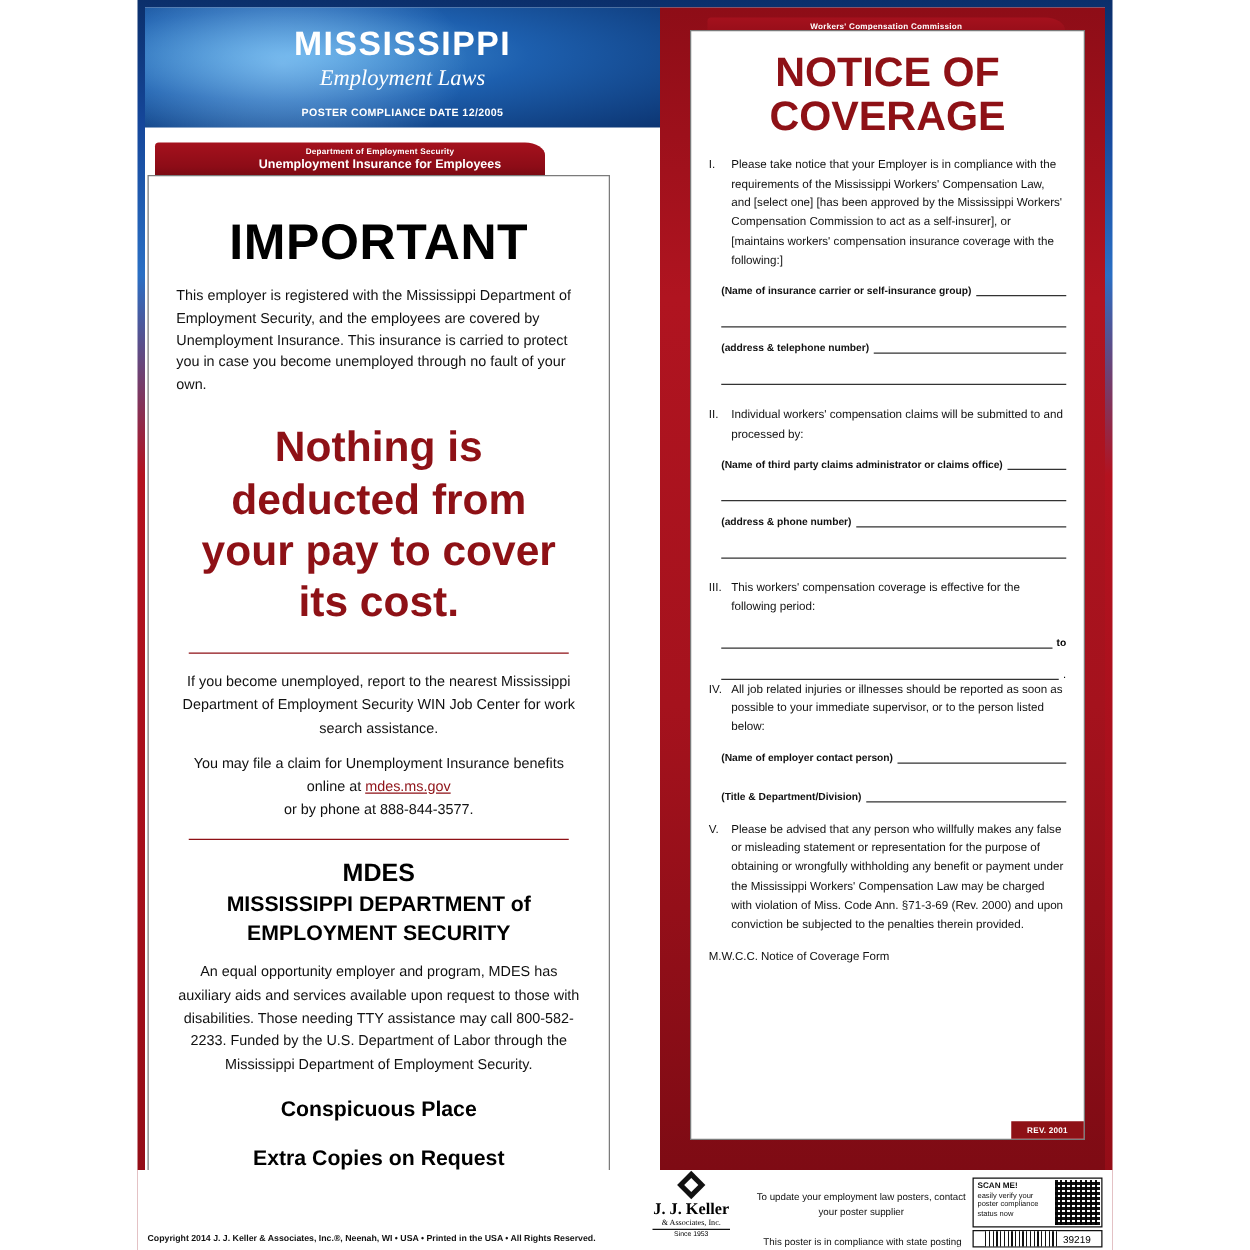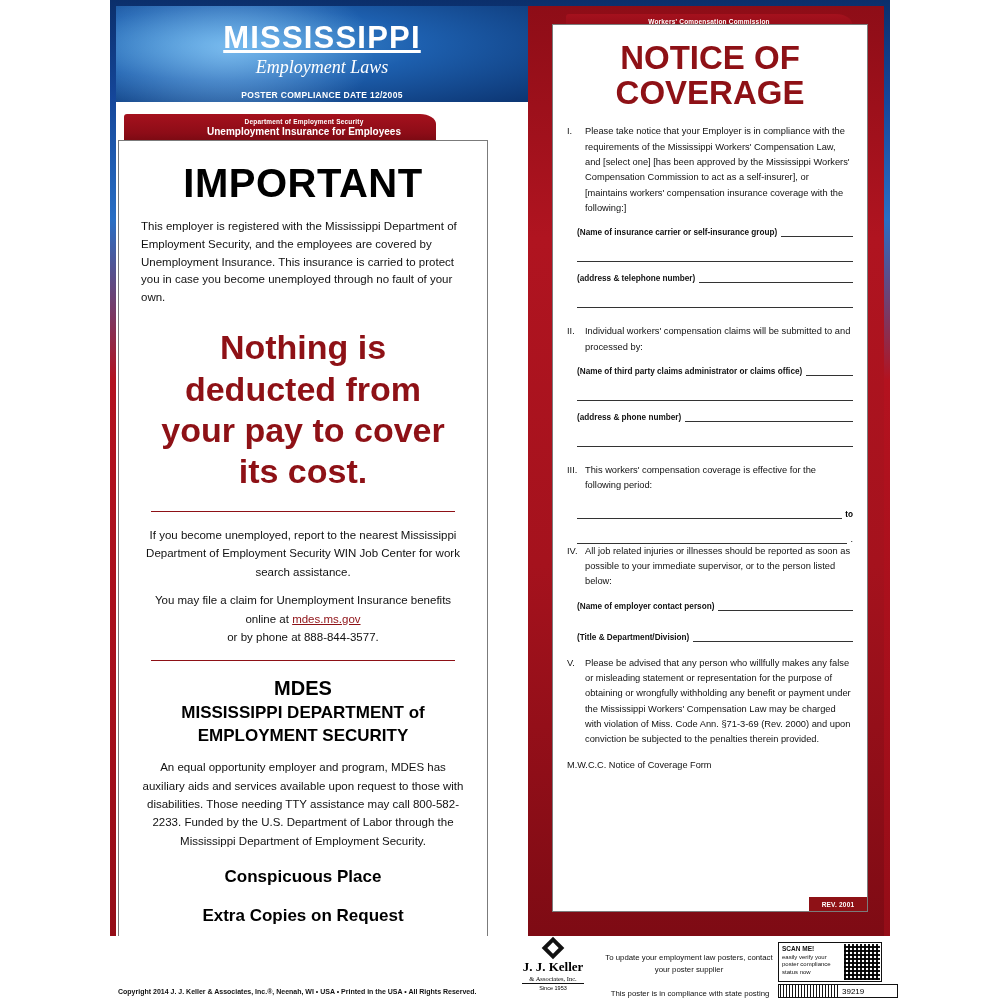--- a/index.html
+++ b/index.html
@@ -29,23 +29,22 @@
     position:absolute; left:116px; top:6px; width:412px; height:96px;
     background:radial-gradient(ellipse at 30% 40%, #4a9bdc 0%, #1d5fae 45%, #0c3572 100%);
     color:#fff; text-align:center; overflow:hidden;
   }
   .ms-banner .glow {
     position:absolute; left:-40px; top:-40px; width:300px; height:170px;
     background:radial-gradient(ellipse at center, rgba(160,215,255,0.55) 0%, rgba(160,215,255,0) 70%);
     pointer-events:none;
   }
   .ms-title {
-    position:relative; margin-top:14px; font-size:31px; font-weight:bold;
+    position:relative; margin-top:14px; font-size:27px; font-weight:bold;
     letter-spacing:1.2px;
-    text-decoration:underline;
   }
   .ms-sub {
     position:relative; font-style:italic; font-size:18px; margin-top:1px;
     font-family:"Liberation Serif", serif;
   }
   .ms-date {
     position:relative; margin-top:12px; font-size:8.5px; font-weight:bold;
     letter-spacing:.3px;
   }
   
@@ -65,21 +64,21 @@
   
   .card {
     position:absolute; background:#fff; border:1px solid #7b7b7b;
   }
   
   #left-ribbon { left:124px; top:114px; width:312px; height:32px;padding-left:48px; }
   #left-card { left:118px; top:140px; width:370px; height:820px; }
   .left-body { padding:14px 22px 8px 22px; }
   .important {
     text-align:center; font-size:40px; font-weight:bold; letter-spacing:.5px;
-    margin:6px 0 12px 0; font-family:"Liberation Sans", sans-serif;
+    margin:17px 0 12px 0; font-family:"Liberation Sans", sans-serif;
   }
   .para {
     font-size:11.5px; line-height:1.55; text-align:left; color:#111;
   }
   .bigred {
     color:#8e1116; text-align:center; font-weight:bold;
     font-size:34px; line-height:1.22; margin:20px 4px 18px 4px;
     font-family:"Liberation Sans", sans-serif;
   }
   .hr { border:0; border-top:1px solid #8e1116; margin:14px 10px; }
@@ -164,22 +163,22 @@
     flex:1; padding:2px 2px 0 3px; font-size:6px; line-height:1.25; color:#111;
   }
   .scan .t b { font-size:6.5px; }
   .qr {
     width:36px; height:36px; margin:1px; background:
       repeating-linear-gradient(0deg,#111 0 2px,#fff 2px 4px),
       repeating-linear-gradient(90deg,#111 0 2px,#fff 2px 4px);
     background-blend-mode:multiply;
   }
   .barcode {
-    position:absolute; left:778px; top:984px; width:120px; height:14px;
-    border:1px solid #111; display:flex; align-items:center;
+    position:absolute; left:778px; top:984px; width:104px; height:14px;
+    border:1px solid #111; display:flex; align-items:center;justify-content:center;
   }
   .barcode .bars {
     width:58px; height:12px; margin-left:1px;
     background:repeating-linear-gradient(90deg,#111 0 1px,#fff 1px 3px,#111 3px 4px,#fff 4px 6px);
   }
   .barcode .num { font-size:8px; margin-left:4px; }
   .copyright {
     position:absolute; left:118px; top:988px; font-size:7px; font-weight:bold; color:#111;
   }
 </style>

